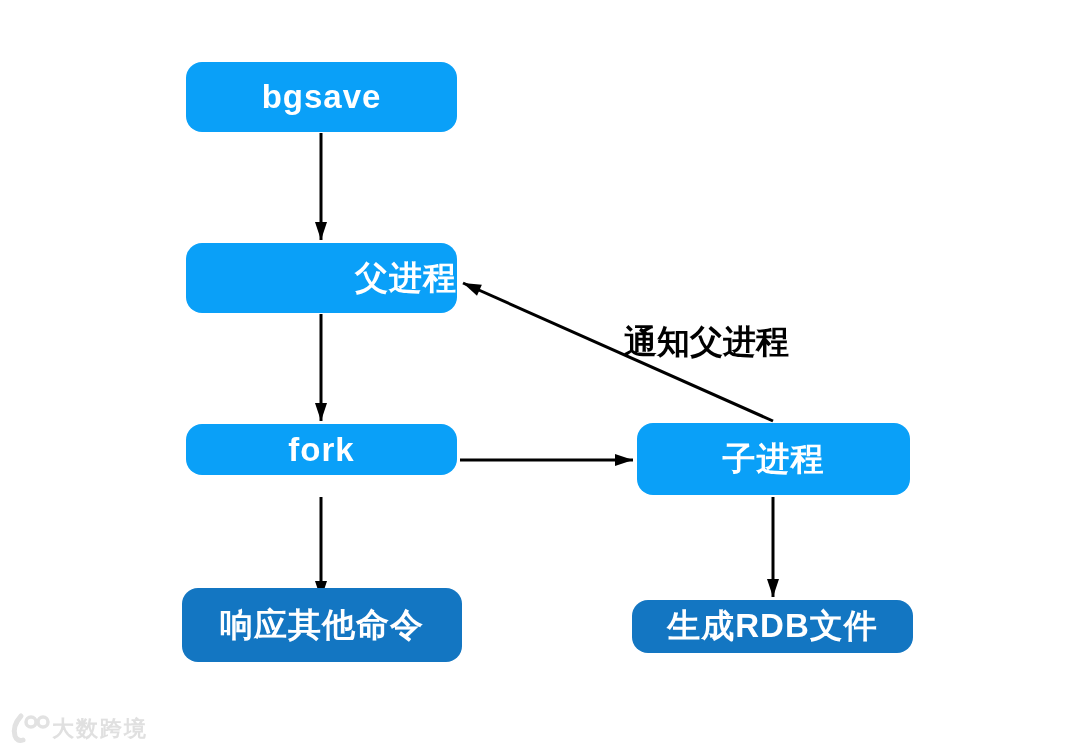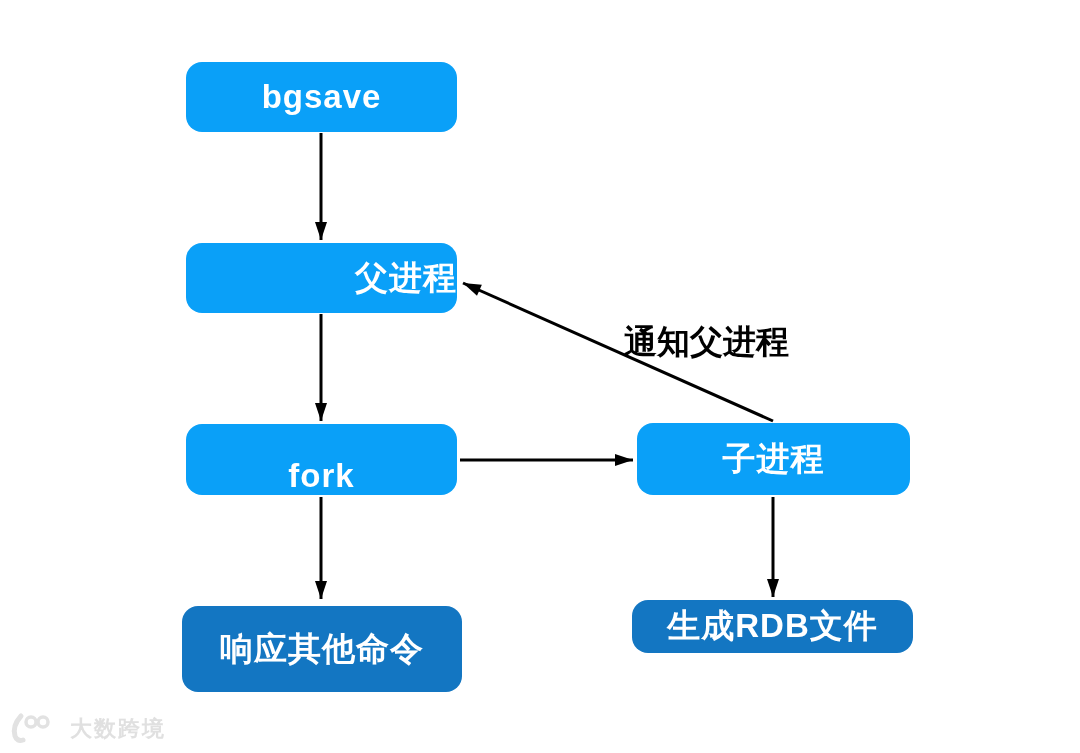--- a/index.html
+++ b/index.html
@@ -27,39 +27,39 @@
     font-size: 33px;
     font-weight: bold;
     letter-spacing: 1px;
     box-sizing: border-box;
   }
   .node.light { background: #0AA0F8; }
   .node.dark  { background: #1376C2; }
 
   .n-bgsave  { left: 186px; top:  62px; width: 271px; height: 70px; }
   .n-parent  { left: 186px; top: 243px; width: 271px; height: 70px; justify-content: flex-end; }
-  .n-fork    { left: 186px; top: 424px; width: 271px; height: 71px; align-items: flex-end; }
+  .n-fork    { left: 186px; top: 424px; width: 271px; height: 51px; }
   .n-child   { left: 637px; top: 423px; width: 273px; height: 72px; }
-  .n-respond { left: 182px; top: 606px; width: 280px; height: 86px; }
+  .n-respond { left: 182px; top: 588px; width: 280px; height: 74px; }
   .n-rdb     { left: 632px; top: 600px; width: 281px; height: 53px; }
 
   .edge-label {
     position: absolute;
     left: 624px; top: 320px;
     font-size: 33px;
     font-weight: bold;
     color: #000000;
     white-space: nowrap;
   }
   .watermark {
     position: absolute;
     left: 6px; top: 712px;
     display: flex;
     align-items: center;
-    gap: 20px;
+    gap: 2px;
     color: #dedede;
   }
   .watermark .wm-text {
     font-size: 22px;
     font-weight: bold;
     letter-spacing: 2px;
     color: #e0e0e0;
   }
 </style>
 </head>

